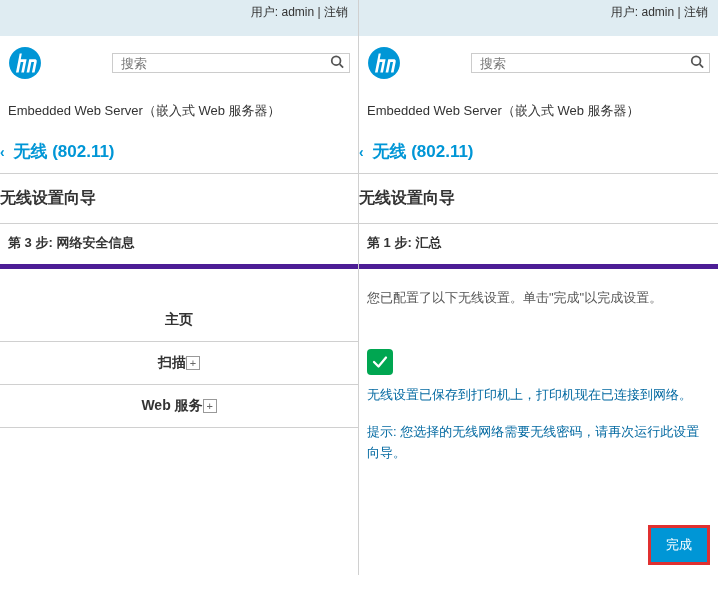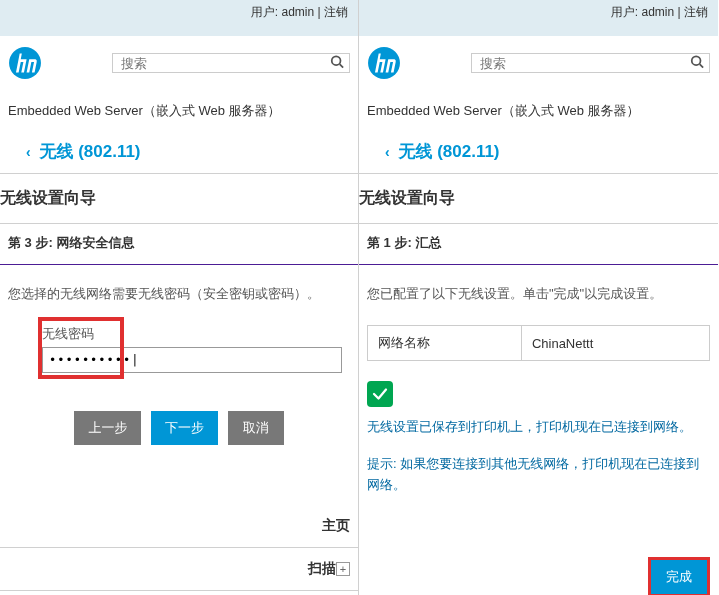--- a/index.html
+++ b/index.html
@@ -7,35 +7,35 @@
   .container { display: flex; }
   .pane { width: 359px; }
   .pane.left { border-right: 1px solid #d0d0d0; }
   .topbar { background: #dfecf2; height: 36px; line-height: 24px; text-align: right; padding-right: 10px; font-size: 12px; color: #333; }
   .header-row { display: flex; align-items: center; padding: 10px 8px 8px 8px; }
   .hp-logo { width: 34px; height: 34px; }
   .search-wrap { flex: 1; margin-left: 70px; position: relative; }
   .search-input { width: 100%; height: 20px; border: 1px solid #ccc; padding: 0 30px 0 8px; font-size: 13px; color: #888; }
   .search-icon { position: absolute; right: 6px; top: 50%; transform: translateY(-50%); color: #666; font-size: 14px; pointer-events: none; }
   .subtitle { padding: 0 8px 10px 8px; font-size: 13px; color: #333; margin-top: 14px; }
-  .nav-title { padding: 10px 8px 10px 26px; font-size: 17px; font-weight: bold; color: #0096d6; border-bottom: 1px solid #d0d0d0; }
+  .nav-title { padding: 10px 8px 10px 0; font-size: 17px; font-weight: bold; color: #0096d6; border-bottom: 1px solid #d0d0d0; }
   .nav-title .chev { margin-right: 4px; font-size: 14px; }
   .section-head { padding: 14px 8px 6px 0; font-size: 16px; font-weight: bold; color: #333; }
-  .section-step { padding: 10px 8px 12px 8px; font-size: 13px; font-weight: bold; border-top: 1px solid #d0d0d0; border-bottom: 1px solid #4c1d95; margin-top: 8px; }
+  .section-step { padding: 10px 8px 12px 8px; font-size: 13px; font-weight: bold; border-top: 1px solid #d0d0d0; border-bottom: 5px solid #4c1d95; margin-top: 8px; }
   .body-area { padding: 20px 8px 10px 8px; }
   .body-text { color: #555; margin-bottom: 22px; }
   .field-label { display: inline-block; margin-left: 34px; font-size: 13px; color: #555; }
   .field-box { margin: 4px 10px 10px 34px; }
   .field-input { width: 300px; height: 26px; border: 1px solid #999; padding: 0 6px; font-family: monospace; letter-spacing: 1px; font-size: 12px; }
   .highlight-box { position: absolute; border: 4px solid #e03030; pointer-events: none; }
   .btn-row { text-align: center; padding: 28px 0 20px 0; }
   .btn { display: inline-block; min-width: 56px; height: 34px; line-height: 34px; padding: 0 14px; font-size: 13px; color: #fff; text-align: center; border: none; margin: 0 3px; cursor: pointer; }
   .btn.gray { background: #787878; }
   .btn.blue { background: #0096d6; }
-  .accordion-item { border-bottom: 1px solid #d0d0d0; padding: 12px 8px; font-size: 14px; font-weight: bold; display: flex; justify-content: flex-end; align-items: center; cursor: pointer; }
+  .accordion-item { border-bottom: 1px solid #d0d0d0; padding: 12px 8px; font-size: 14px; font-weight: bold; display: flex; justify-content: center; align-items: center; cursor: pointer; }
   .accordion-item:first-of-type { border-top: 1px solid #d0d0d0; }
   .plus-icon { width: 14px; height: 14px; border: 1px solid #999; font-size: 11px; line-height: 12px; text-align: center; color: #666; font-weight: normal; }
   .summary-table { width: 100%; border-collapse: collapse; margin-bottom: 20px; }
   .summary-table td { border: 1px solid #ccc; padding: 8px 10px; font-size: 13px; }
   .summary-table td.label { width: 45%; color: #333; }
   .check-icon { width: 26px; height: 26px; background: #00a651; border-radius: 4px; display: inline-flex; align-items: center; justify-content: center; margin-bottom: 10px; }
   .check-icon svg { width: 18px; height: 18px; }
   .msg { color: #0369a1; line-height: 1.6; margin-bottom: 16px; }
   .finish-row { text-align: right; padding: 10px 8px 10px 8px; }
   .finish-highlight { display: inline-block; border: 3px solid #e03030; }
@@ -77,37 +77,20 @@
     </div>
 
     <div class="nav-title">
       <span class="chev">‹</span>
       <span>无线 (802.11)</span>
     </div>
 
     <div class="section-head">无线设置向导</div>
     <div class="section-step">第 3 步: 网络安全信息</div>
 
-    <div class="body-area">
-      <div class="body-text">您选择的无线网络需要无线密码（安全密钥或密码）。</div>
-
-      <div class="field-wrap" style="position:relative;">
-        <div class="highlight-box" style="left:30px; top:-8px; width:86px; height:62px;"></div>
-        <div class="field-label">无线密码</div>
-        <div class="field-box">
-          <input class="field-input" value="••••••••••|" style="">
-        </div>
-      </div>
-
-      <div class="btn-row">
-        <button class="btn gray">上一步</button>
-        <button class="btn blue">下一步</button>
-        <button class="btn gray">取消</button>
-      </div>
-    </div>
 
     <div style="height:30px;"></div>
 
     <div class="accordion-item">
       <span>主页</span>
     </div>
     <div class="accordion-item">
       <span>扫描</span>
       <span class="plus-icon">+</span>
     </div>
@@ -153,34 +136,30 @@
     </div>
 
     <div class="section-head">无线设置向导</div>
     <div class="section-step">第 1 步: 汇总</div>
 
     <div class="body-area">
       <div class="body-text">您已配置了以下无线设置。单击"完成"以完成设置。</div>
 
       <table class="summary-table">
         <tbody>
-            <tr>
-          <td class="label">网络名称</td>
-          <td>ChinaNettt</td>
-        </tr>
       </tbody>
         </table>
 
       <div class="check-icon">
         <svg viewBox="0 0 24 24">
             <path d="M4 12 L10 18 L20 6" stroke="#fff" stroke-width="3" fill="none" stroke-linecap="round" stroke-linejoin="round"></path>
           </svg>
       </div>
       <div class="msg">无线设置已保存到打印机上，打印机现在已连接到网络。</div>
-      <div class="msg">提示: 如果您要连接到其他无线网络，打印机现在已连接到网络。</div>
+      <div class="msg">提示: 您选择的无线网络需要无线密码，请再次运行此设置向导。</div>
     </div>
 
     <div style="height:26px;"></div>
 
     <div class="finish-row">
       <span class="finish-highlight">
         <button class="btn blue" style="margin:0;">完成</button>
       </span>
     </div>
   </div>

